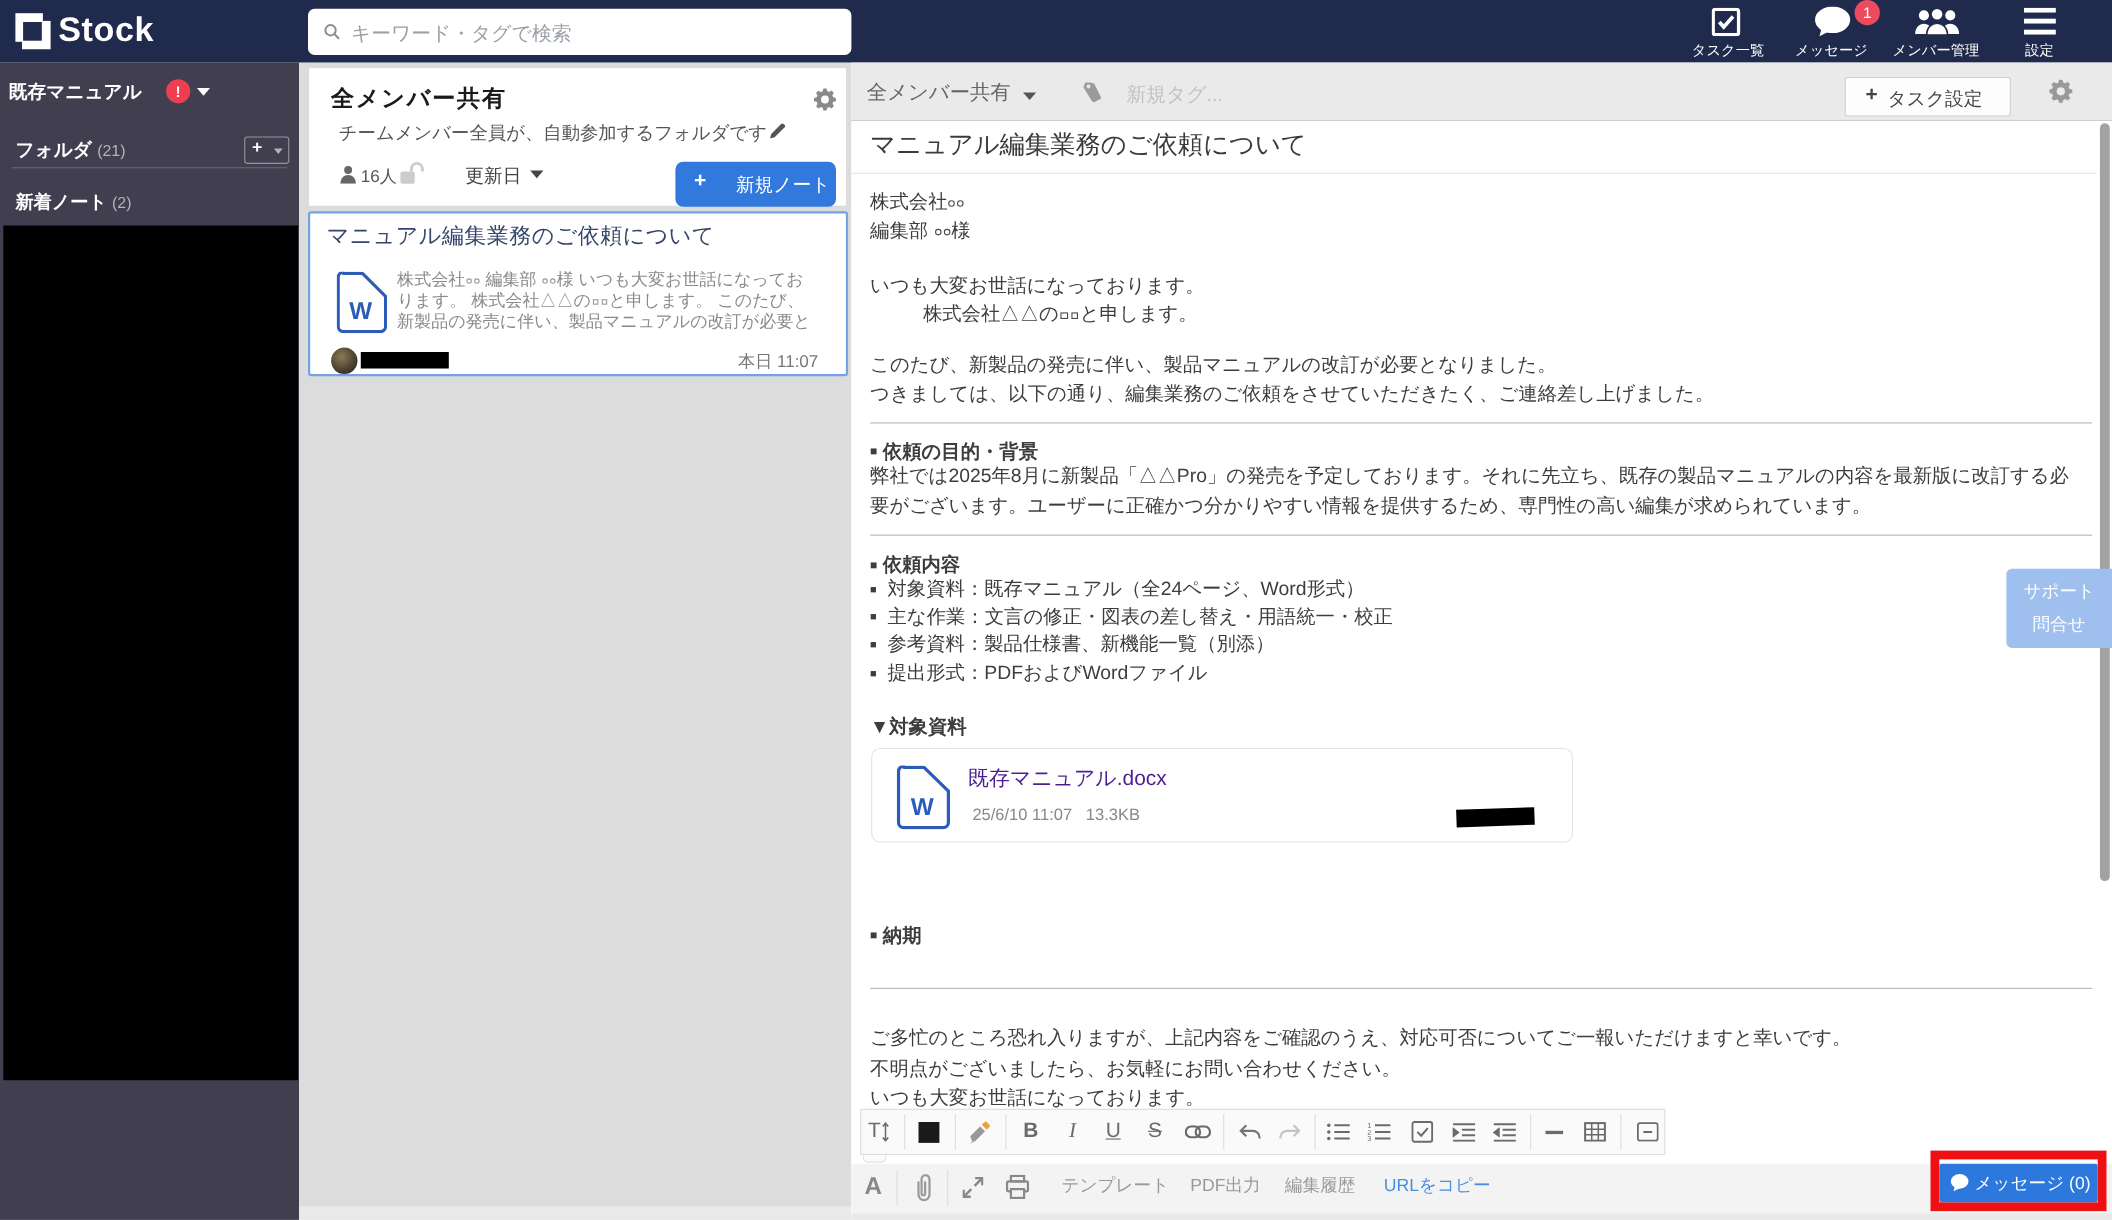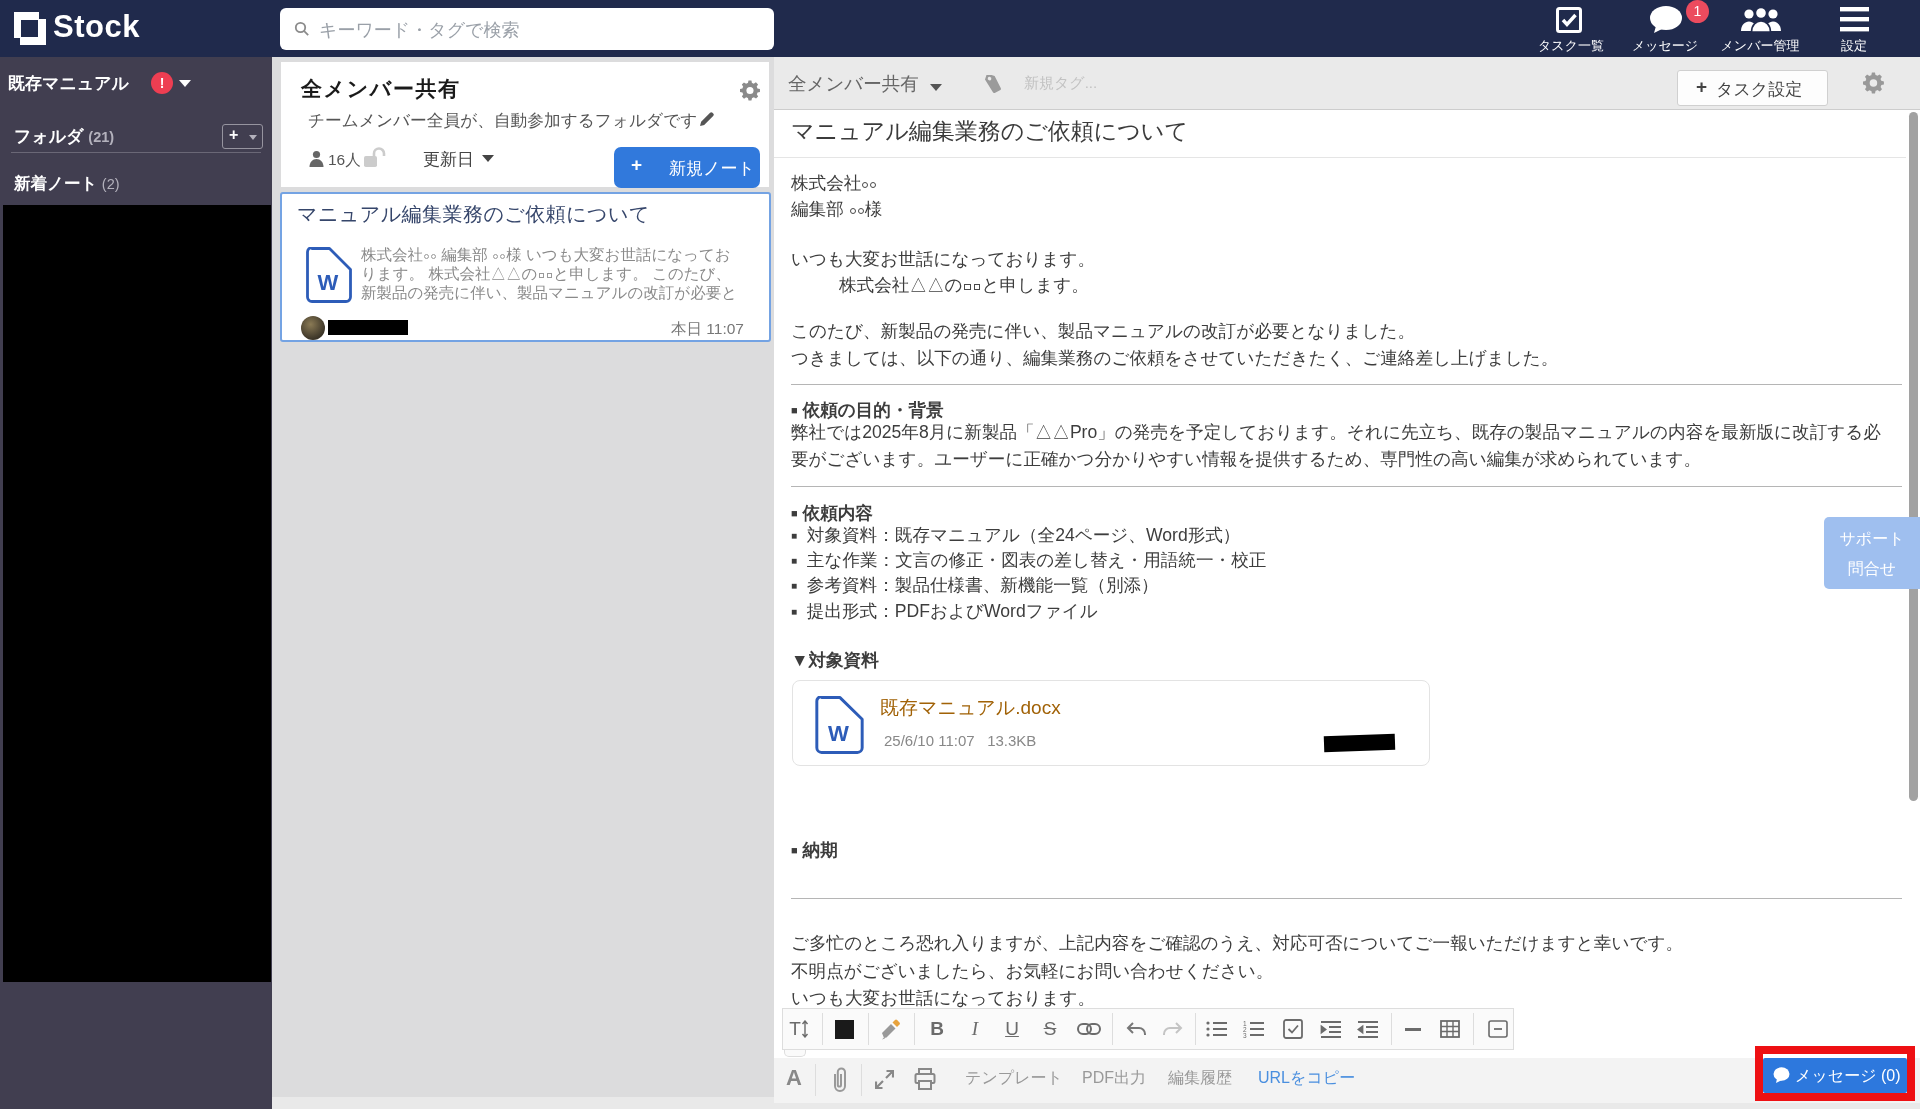--- a/index.html
+++ b/index.html
@@ -71,21 +71,21 @@
         </svg>
     </div>
     <div class="abs" style="left:1794px;top:37px;width:120px;text-align:center;font-size:13px;color:#fff;">設定</div>
   </div>
 
   <div class="abs" style="left:0;top:57px;width:272px;height:1052px;background:#413e50;">
     <div class="abs" style="left:8px;top:15px;font-size:17px;font-weight:bold;color:#fff;">既存マニュアル</div>
     <div class="abs" style="left:151px;top:15px;width:22px;height:22px;border-radius:50%;background:#ee3e52;color:#fff;font-weight:bold;font-size:14px;text-align:center;line-height:22px;">!</div>
     <div class="abs" style="left:179px;top:23px;width:0;height:0;border-left:6px solid transparent;border-right:6px solid transparent;border-top:7px solid #fff;"></div>
 
-    <div class="abs" style="left:14px;top:68px;font-size:17px;font-weight:bold;color:#fff;">フォルダ <span style="font-weight:bold;color:#b3b1bc;font-size:14.5px;">(21)</span></div>
+    <div class="abs" style="left:14px;top:68px;font-size:17px;font-weight:bold;color:#fff;">フォルダ <span style="font-weight:normal;color:#b3b1bc;font-size:14.5px;">(21)</span></div>
     <div class="abs" style="left:222px;top:67px;width:41px;height:25px;border:1px solid #96949f;border-radius:3px;">
       <div class="abs" style="left:6px;top:1px;color:#fff;font-size:16px;font-weight:bold;">+</div>
       <div class="abs" style="left:26px;top:10px;width:0;height:0;border-left:4px solid transparent;border-right:4px solid transparent;border-top:5px solid #b3b1bc;"></div>
     </div>
     <div class="abs" style="left:11px;top:95px;width:250px;height:1px;background:#6a6776;"></div>
     <div class="abs" style="left:14px;top:116px;font-size:16.5px;font-weight:bold;color:#fff;">新着ノート <span style="font-weight:normal;color:#b3b1bc;font-size:14.5px;">(2)</span></div>
 
     <div class="abs" style="left:3px;top:148px;width:268px;height:777px;background:#000;"></div>
   </div>
 
@@ -138,21 +138,21 @@
 
     <div class="abs" style="left:0;top:0;width:1146px;height:53px;background:#eaeaea;border-bottom:1px solid #cdcdcd;">
       <div class="abs" style="left:14px;top:14px;font-size:18.5px;color:#666;white-space:nowrap;">全メンバー共有</div>
       <div class="abs" style="left:156px;top:27px;width:0;height:0;border-left:6px solid transparent;border-right:6px solid transparent;border-top:7px solid #555;"></div>
       <svg class="abs" style="left:209px;top:18px;" width="20" height="18" viewBox="0 0 22 20">
           <g transform="rotate(18 11 10)">
             <path d="M1 3 a2 2 0 0 1 2-2 h7 l10.5 10.5 a2 2 0 0 1 0 2.8 l-4.2 4.2 a2 2 0 0 1 -2.8 0 L1 8 z" fill="#9b9b9b"></path>
             <circle cx="5.5" cy="5.5" r="2" fill="#eaeaea"></circle>
           </g>
         </svg>
-      <div class="abs" style="left:250px;top:17px;font-size:15px;color:#c2c2c2;white-space:nowrap;">新規タグ...</div>
+      <div class="abs" style="left:250px;top:17px;font-size:18px;color:#c2c2c2;white-space:nowrap;">新規タグ...</div>
       <div class="abs" style="left:903px;top:13px;width:151px;height:36px;background:#fdfdfd;border:1px solid #d0d0d0;border-radius:3px;">
         <span class="abs" style="left:18px;top:5px;font-size:19px;font-weight:bold;color:#444;">+</span>
         <span class="abs" style="left:38px;top:7px;font-size:17px;color:#444;white-space:nowrap;">タスク設定</span>
       </div>
       <svg class="abs" style="left:1089px;top:15px;" width="22" height="22" viewBox="0 0 20 20">
           <path fill="#999" d="M19 12.9v-2.8l-2.4-.6c-.15-.6-.38-1.17-.7-1.69l1.26-2.1-2-2-2.1 1.27c-.52-.3-1.1-.55-1.7-.7L10.9 2H8.1l-.56 2.38c-.6.15-1.17.38-1.7.7L3.75 3.8l-2 2 1.27 2.1c-.3.52-.55 1.1-.7 1.7L0 10.1v2.8l2.38.56c.15.6.38 1.17.7 1.7l-1.27 2.1 2 2 2.1-1.27c.52.3 1.1.55 1.7.7L8.1 21h2.8l.56-2.38c.6-.15 1.17-.38 1.7-.7l2.1 1.27 2-2-1.27-2.1c.3-.52.55-1.1.7-1.7z" transform="translate(0,-1.5)"></path>
           <circle cx="9.5" cy="10" r="3.4" fill="#eaeaea"></circle>
         </svg>
     </div>
 
@@ -175,21 +175,21 @@
     <div class="ln" style="top:491px;"><span style="font-size:10px;vertical-align:2px;">■</span>&nbsp; 主な作業：文言の修正・図表の差し替え・用語統一・校正</div>
     <div class="ln" style="top:516px;"><span style="font-size:10px;vertical-align:2px;">■</span>&nbsp; 参考資料：製品仕様書、新機能一覧（別添）</div>
     <div class="ln" style="top:542px;"><span style="font-size:10px;vertical-align:2px;">■</span>&nbsp; 提出形式：PDFおよびWordファイル</div>
     <div class="ln" style="top:591px;font-weight:bold;">▼対象資料</div>
 
     <div class="abs" style="left:18px;top:623px;width:638px;height:86px;border:1px solid #e3e3e3;border-radius:8px;background:#fff;">
       <svg class="abs" style="left:22px;top:15px;" width="49" height="58" viewBox="0 0 46 55">
         <path d="M6 1.5 h17.5 L44.5 22 v27 a4.5 4.5 0 0 1 -4.5 4.5 h-34 a4.5 4.5 0 0 1 -4.5-4.5 v-44 a4.5 4.5 0 0 1 4.5-4.5 z" fill="#fff" stroke="#2d5cb8" stroke-width="2.8" stroke-linejoin="round"></path>
         <text x="22" y="42.5" text-anchor="middle" font-family="Liberation Sans, sans-serif" font-size="21" font-weight="bold" fill="#2d5cb8">W</text>
       </svg>
-      <div class="abs" style="left:87px;top:14px;font-size:19px;color:#a16207;">既存マニュアル.docx</div>
+      <div class="abs" style="left:87px;top:14px;font-size:19px;color:#4c1d95;">既存マニュアル.docx</div>
       <div class="abs" style="left:91px;top:51px;font-size:15px;color:#888;">25/6/10 11:07&nbsp;&nbsp;&nbsp;13.3KB</div>
       <div class="abs" style="left:531px;top:54px;width:71px;height:16px;background:#000;transform:rotate(-2deg);"></div>
     </div>
 
     <div class="ln" style="top:781px;font-weight:bold;"><span style="font-size:11px;vertical-align:2px;">■</span> 納期</div>
     <div class="abs" style="left:17px;top:841px;width:1111px;height:1px;background:#b5b5b5;"></div>
     <div class="ln" style="top:902px;">不明点がございましたら、お気軽にお問い合わせください。</div>
     <div class="ln" style="top:874px;">ご多忙のところ恐れ入りますが、上記内容をご確認のうえ、対応可否についてご一報いただけますと幸いです。</div>
     <div class="ln" style="top:929px;">いつも大変お世話になっております。</div>
 

